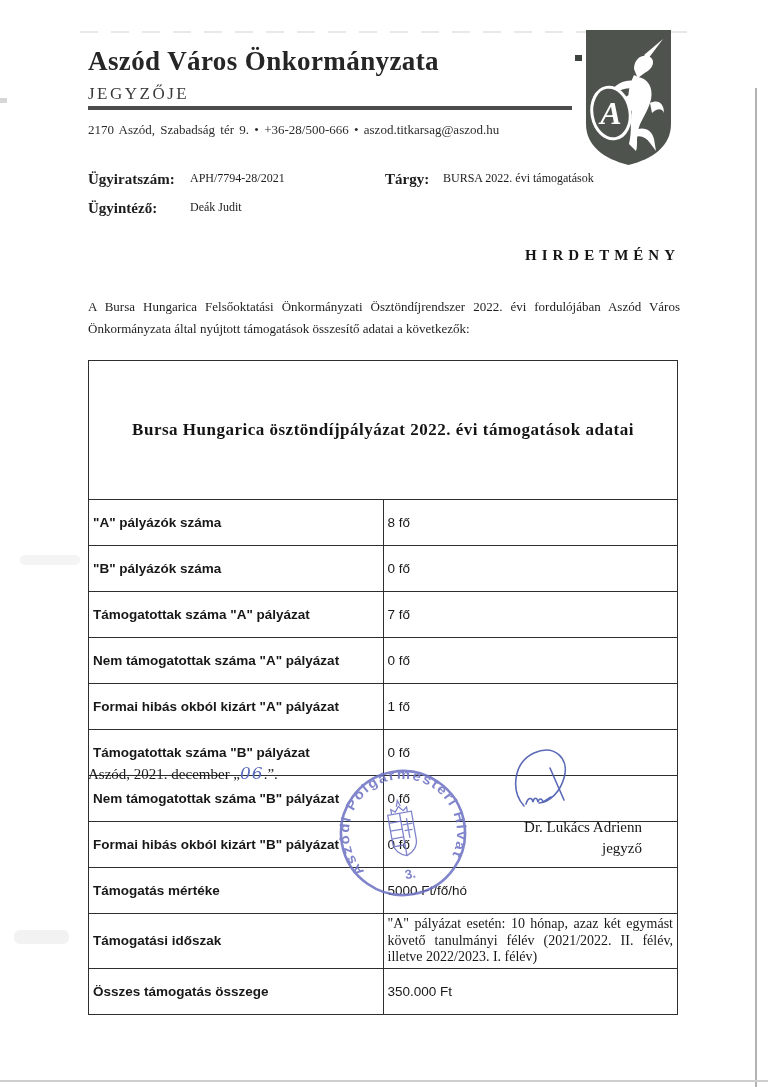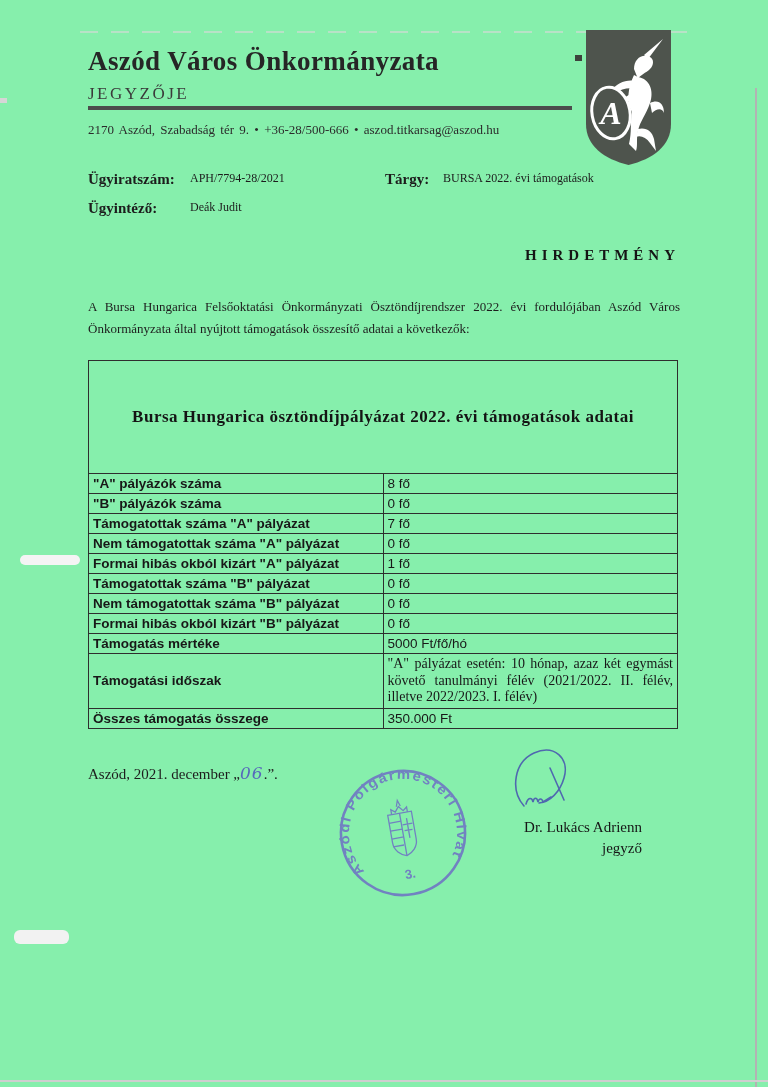--- a/index.html
+++ b/index.html
@@ -1,17 +1,17 @@
 <!DOCTYPE html>
 <html style="--shield-dark: #4e544d; --stamp-blue: #6f74c4; --signature-blue: #4a5ab0; --handwriting-blue: #5668bb; --rule-gray: #4c4c4c;"><head>
 <meta charset="utf-8">
 <style>
   html,body{margin:0;padding:0;background:#e8e8e8;}
   .page{
-    position:relative; width:768px; height:1087px; background:#86efac;
+    position:relative; width:768px; height:1087px; background:#ffffff;
     font-family:"Liberation Serif", serif; color:#1f1f1f; overflow:hidden;
     margin:0 auto;
   }
   .abs{position:absolute;}
 
   
   .org-name{left:88px; top:46px; font-size:27px; font-weight:bold; color:#262626; letter-spacing:.4px;}
   .org-role{left:88px; top:84px; font-size:17px; color:#3a3a3a; letter-spacing:2.5px;}
   .header-rule{left:88px; top:106px; width:484px; height:4px; background:#4c4c4c;}
   .contact{left:88px; top:122px; font-size:13px; color:#2b2b2b; word-spacing:2px;}
@@ -27,21 +27,21 @@
   .doc-title{left:88px; top:247px; width:592px; text-align:right; font-size:15px;
     font-weight:bold; letter-spacing:5px; color:#151515;}
 
   
   .intro{left:88px; top:296px; width:592px; font-size:13px; line-height:22px;
     text-align:justify; color:#1d1d1d;font-family:Liberation Serif, serif;}
 
   
   .tablewrap{left:88px; top:360px; width:590px;}
   table.support{border-collapse:collapse; width:590px; table-layout:fixed;}
-  table.support td{border:1.6px solid #2e2e2e; padding:1px 4px; vertical-align:middle;}
+  table.support td{border:1.6px solid #2e2e2e; padding:14px 4px; vertical-align:middle;}
   td.title-cell{height:110px; text-align:center; font-family:"Liberation Serif",serif;
     font-weight:bold; font-size:17px; letter-spacing:.5px; color:#141414;}
   td.lbl{width:256px; font-family:"Liberation Sans",sans-serif; font-weight:bold;
     font-size:13.5px; color:#181818; height:17px;}
   td.val{font-family:"Liberation Sans",sans-serif; font-size:13.5px; color:#181818;}
   td.val.serif{font-family:"Liberation Serif",serif; font-size:14px; line-height:16.5px;
     text-align:justify; padding-top:2px; padding-bottom:2px;}
 
   
   .date-line{left:88px; top:763px; font-size:15px; color:#1d1d1d;}

